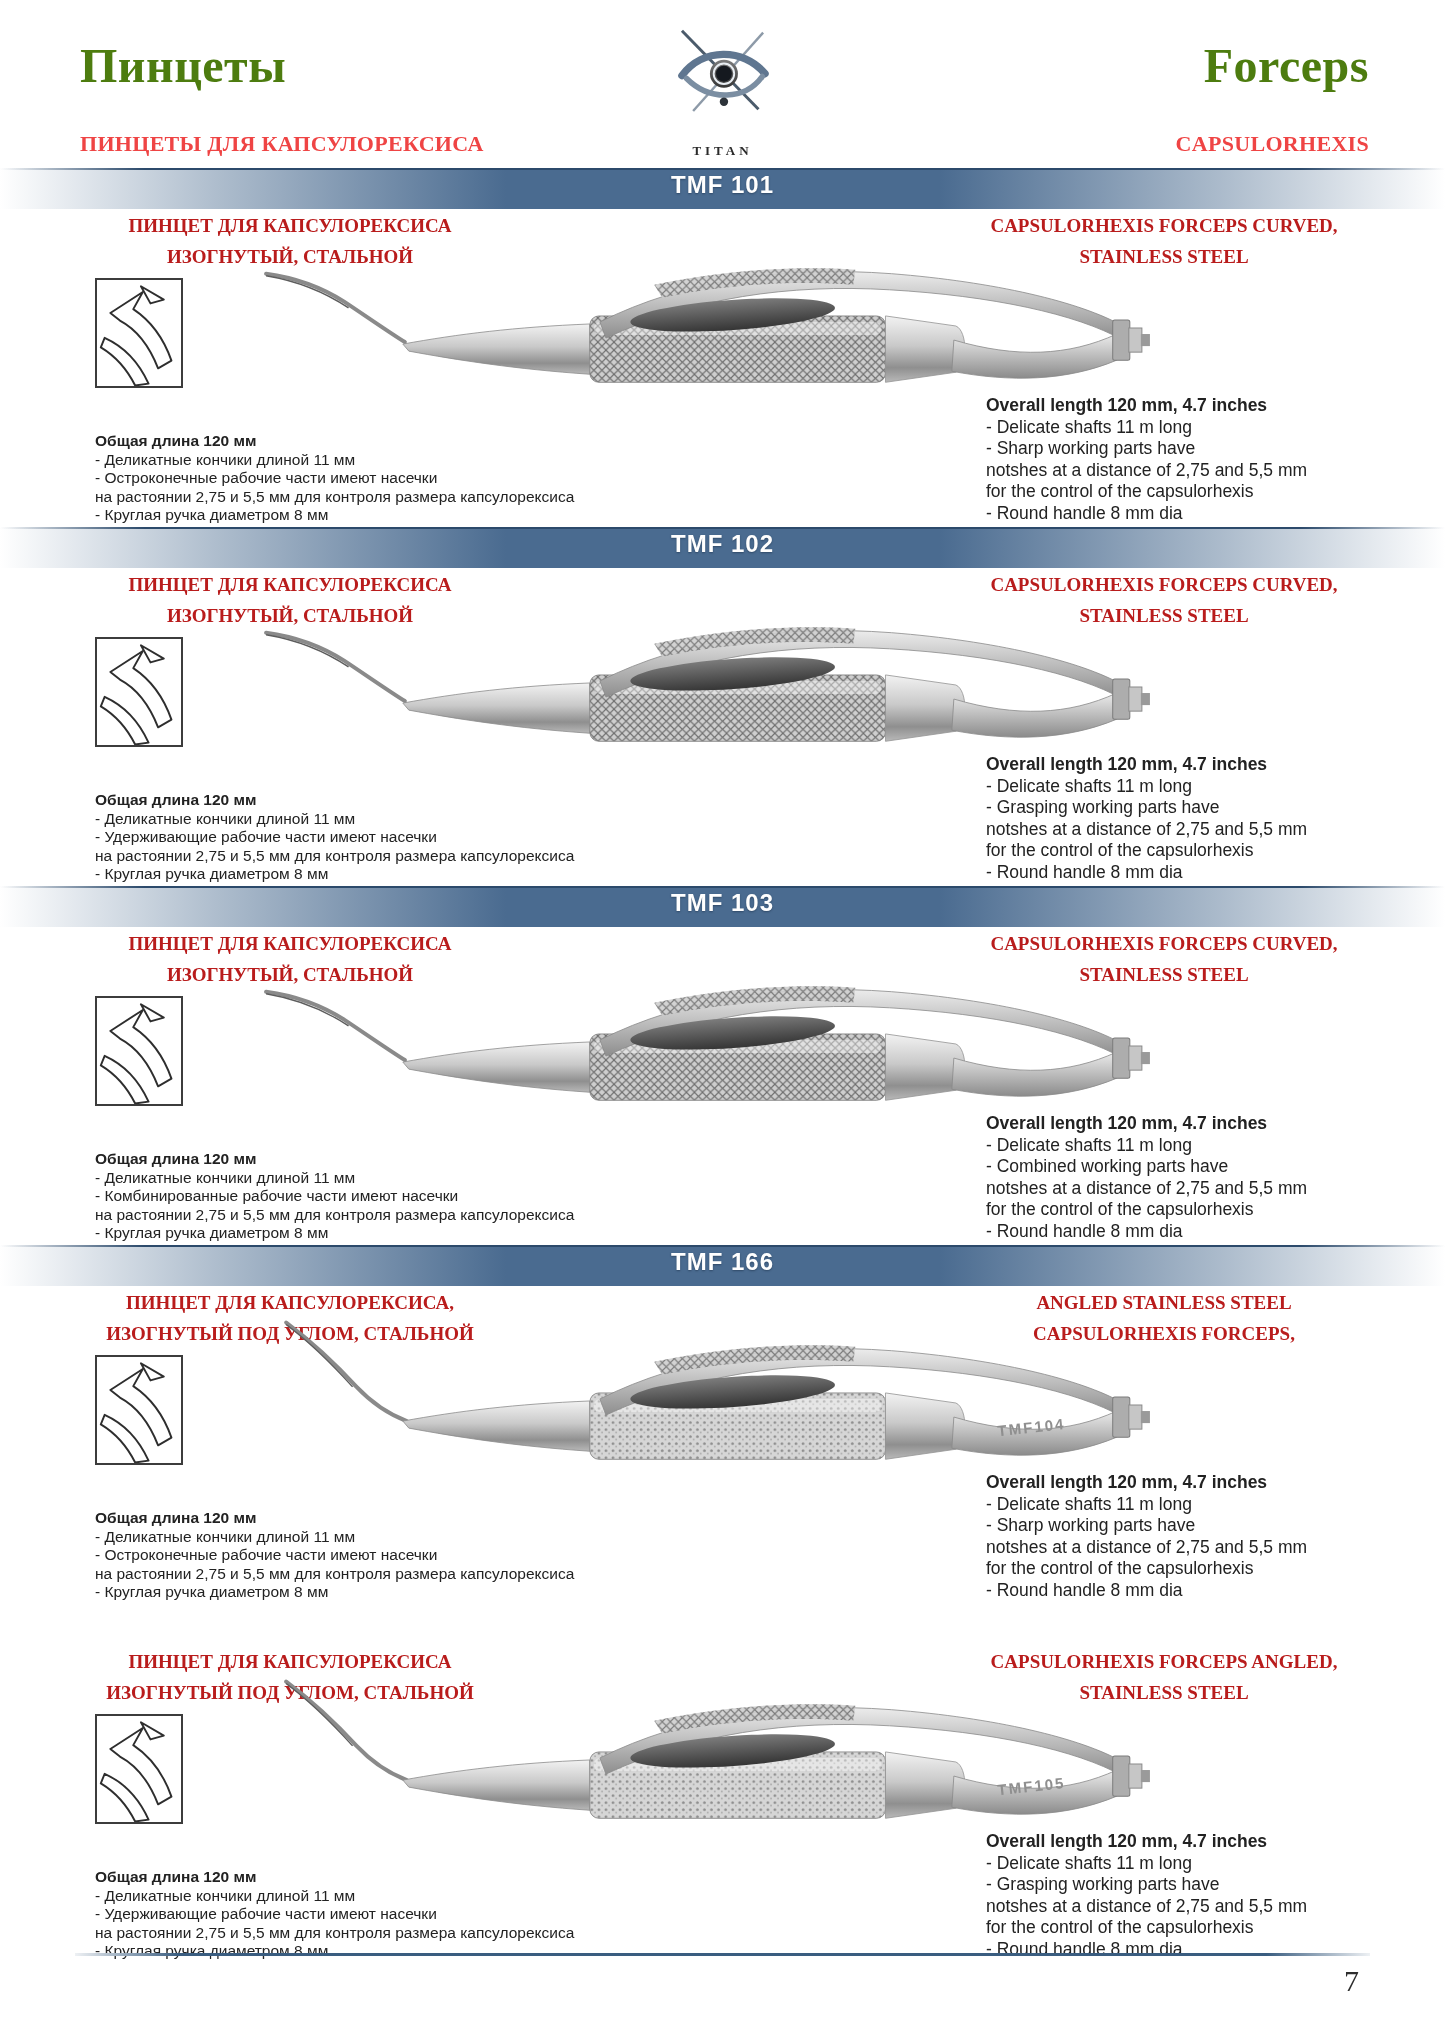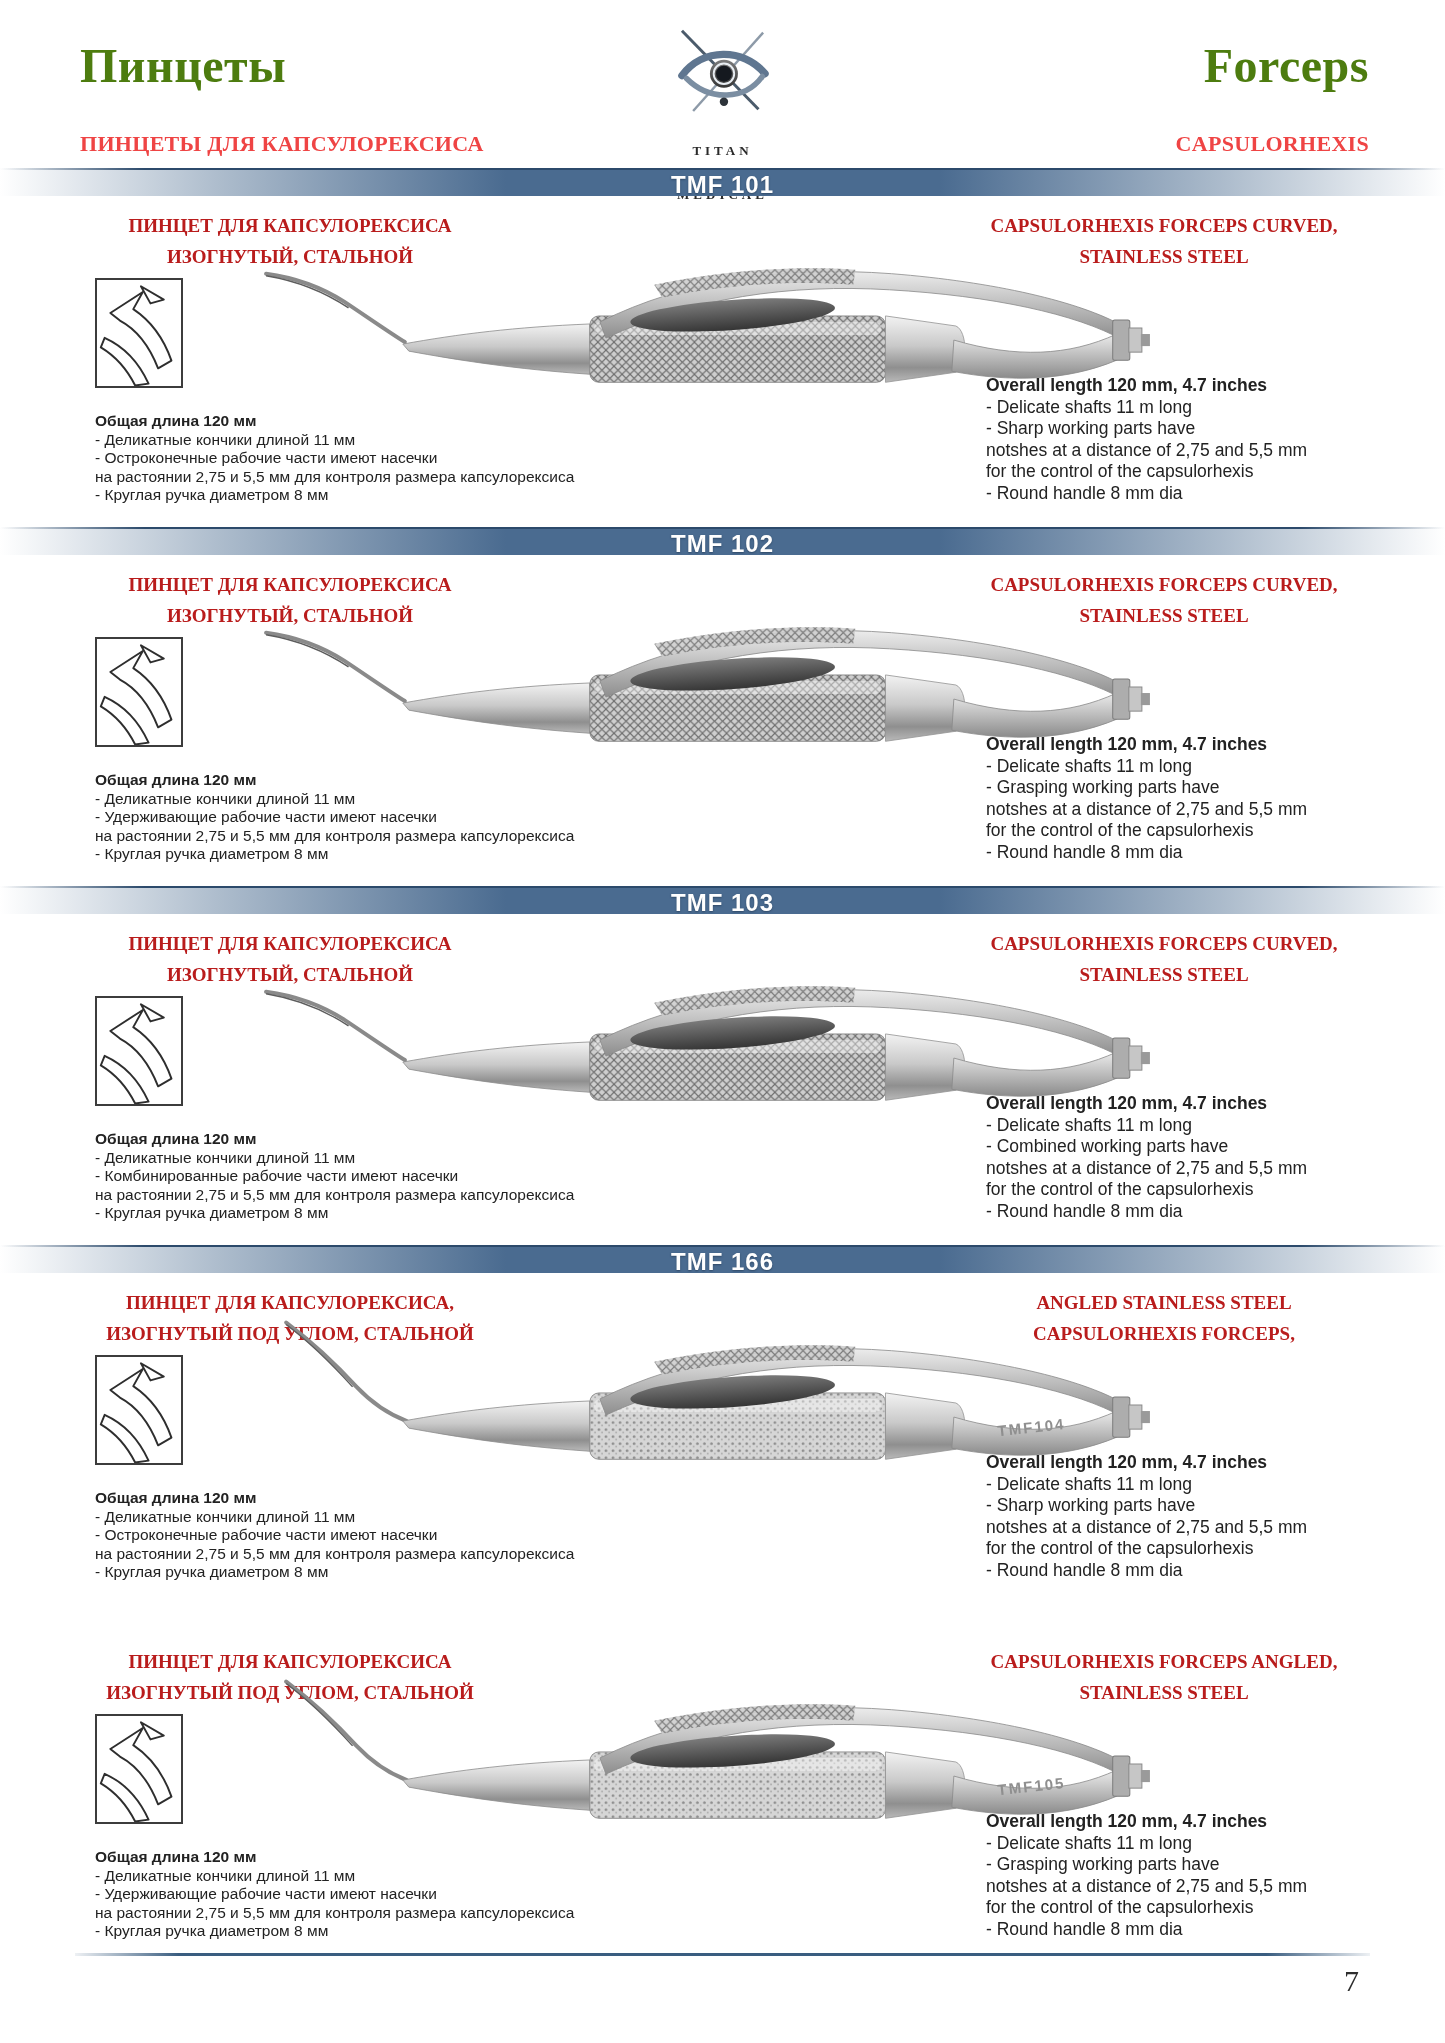--- a/index.html
+++ b/index.html
@@ -16,21 +16,21 @@
   .h-sub-ru{left:80px;}
   .h-sub-en{right:76px;}
   .logo{position:absolute;top:26px;left:50%;transform:translateX(-50%);width:190px;text-align:center;}
   .logo-eye{display:block;margin:0 auto;}
   .logo-text{font-family:"Liberation Serif",serif;font-weight:bold;color:#2b2b2b;
              font-size:13px;letter-spacing:4px;line-height:15px;margin-top:29px;}
 
   
   .sections{position:absolute;top:168px;left:0;width:1445px;}
   .section{position:relative;height:359px;}
-  .bar{position:relative;height:28px;
+  .bar{position:relative;height:41px;
        background:linear-gradient(90deg,#ffffff 0%,#aebdcd 15%,#4a6b90 35%,#4a6b90 65%,#aebdcd 85%,#ffffff 100%);}
   .bar::before{content:"";position:absolute;top:0;left:0;right:0;height:2px;
        background:linear-gradient(90deg,rgba(44,74,107,0) 0%,#2c4a6b 10%,#2c4a6b 90%,rgba(44,74,107,0) 100%);}
   .bar-label{display:block;text-align:center;color:#fff;font-weight:bold;font-size:24px;line-height:33px;
        letter-spacing:1px;text-shadow:0 1px 2px rgba(25,45,70,.55);}
   .title-ru,.title-en{position:absolute;text-align:center;font-family:"Liberation Serif",serif;
        font-weight:bold;font-size:19px;line-height:31px;color:#b91c1c;}
   .title-ru{left:70px;top:42px;width:440px;}
   .title-en{right:66px;top:42px;width:430px;}
 
@@ -41,21 +41,21 @@
   .photo{position:absolute;left:252px;top:68px;width:910px;height:184px;}
   .photo svg{display:block;width:100%;height:100%;}
   .photo .tip-angled{display:none;}
   .photo.angled .tip-angled{display:inline;}
   .photo.angled .tip-curved{display:none;}
   .photo .stipple-rect{display:none;}
   .photo.angled .stipple-rect{display:inline;}
   .photo.angled .knurl-rect{display:none;}
   .engraving{font-family:"Liberation Sans",sans-serif;font-weight:bold;}
 
-  .specs{color:#222;}
+  .specs{color:#222;margin-top:20px;}
   .spec-heading{font-weight:bold;}
   .specs-ru{position:absolute;left:95px;top:244px;width:560px;font-size:15.5px;line-height:18.5px;}
   .specs-en{position:absolute;left:986px;top:207px;width:400px;font-size:17.5px;line-height:21.5px;}
 
   
   .footer-rule{position:absolute;left:75px;right:75px;top:1953px;height:3px;
        background:linear-gradient(90deg,#eef1f4 0%,#3a5d80 8%,#3a5d80 92%,#eef1f4 100%);}
   .page-number{position:absolute;right:86px;top:1964px;font-family:"Liberation Serif",serif;
        font-size:30px;color:#2e2e2e;}
 </style>

